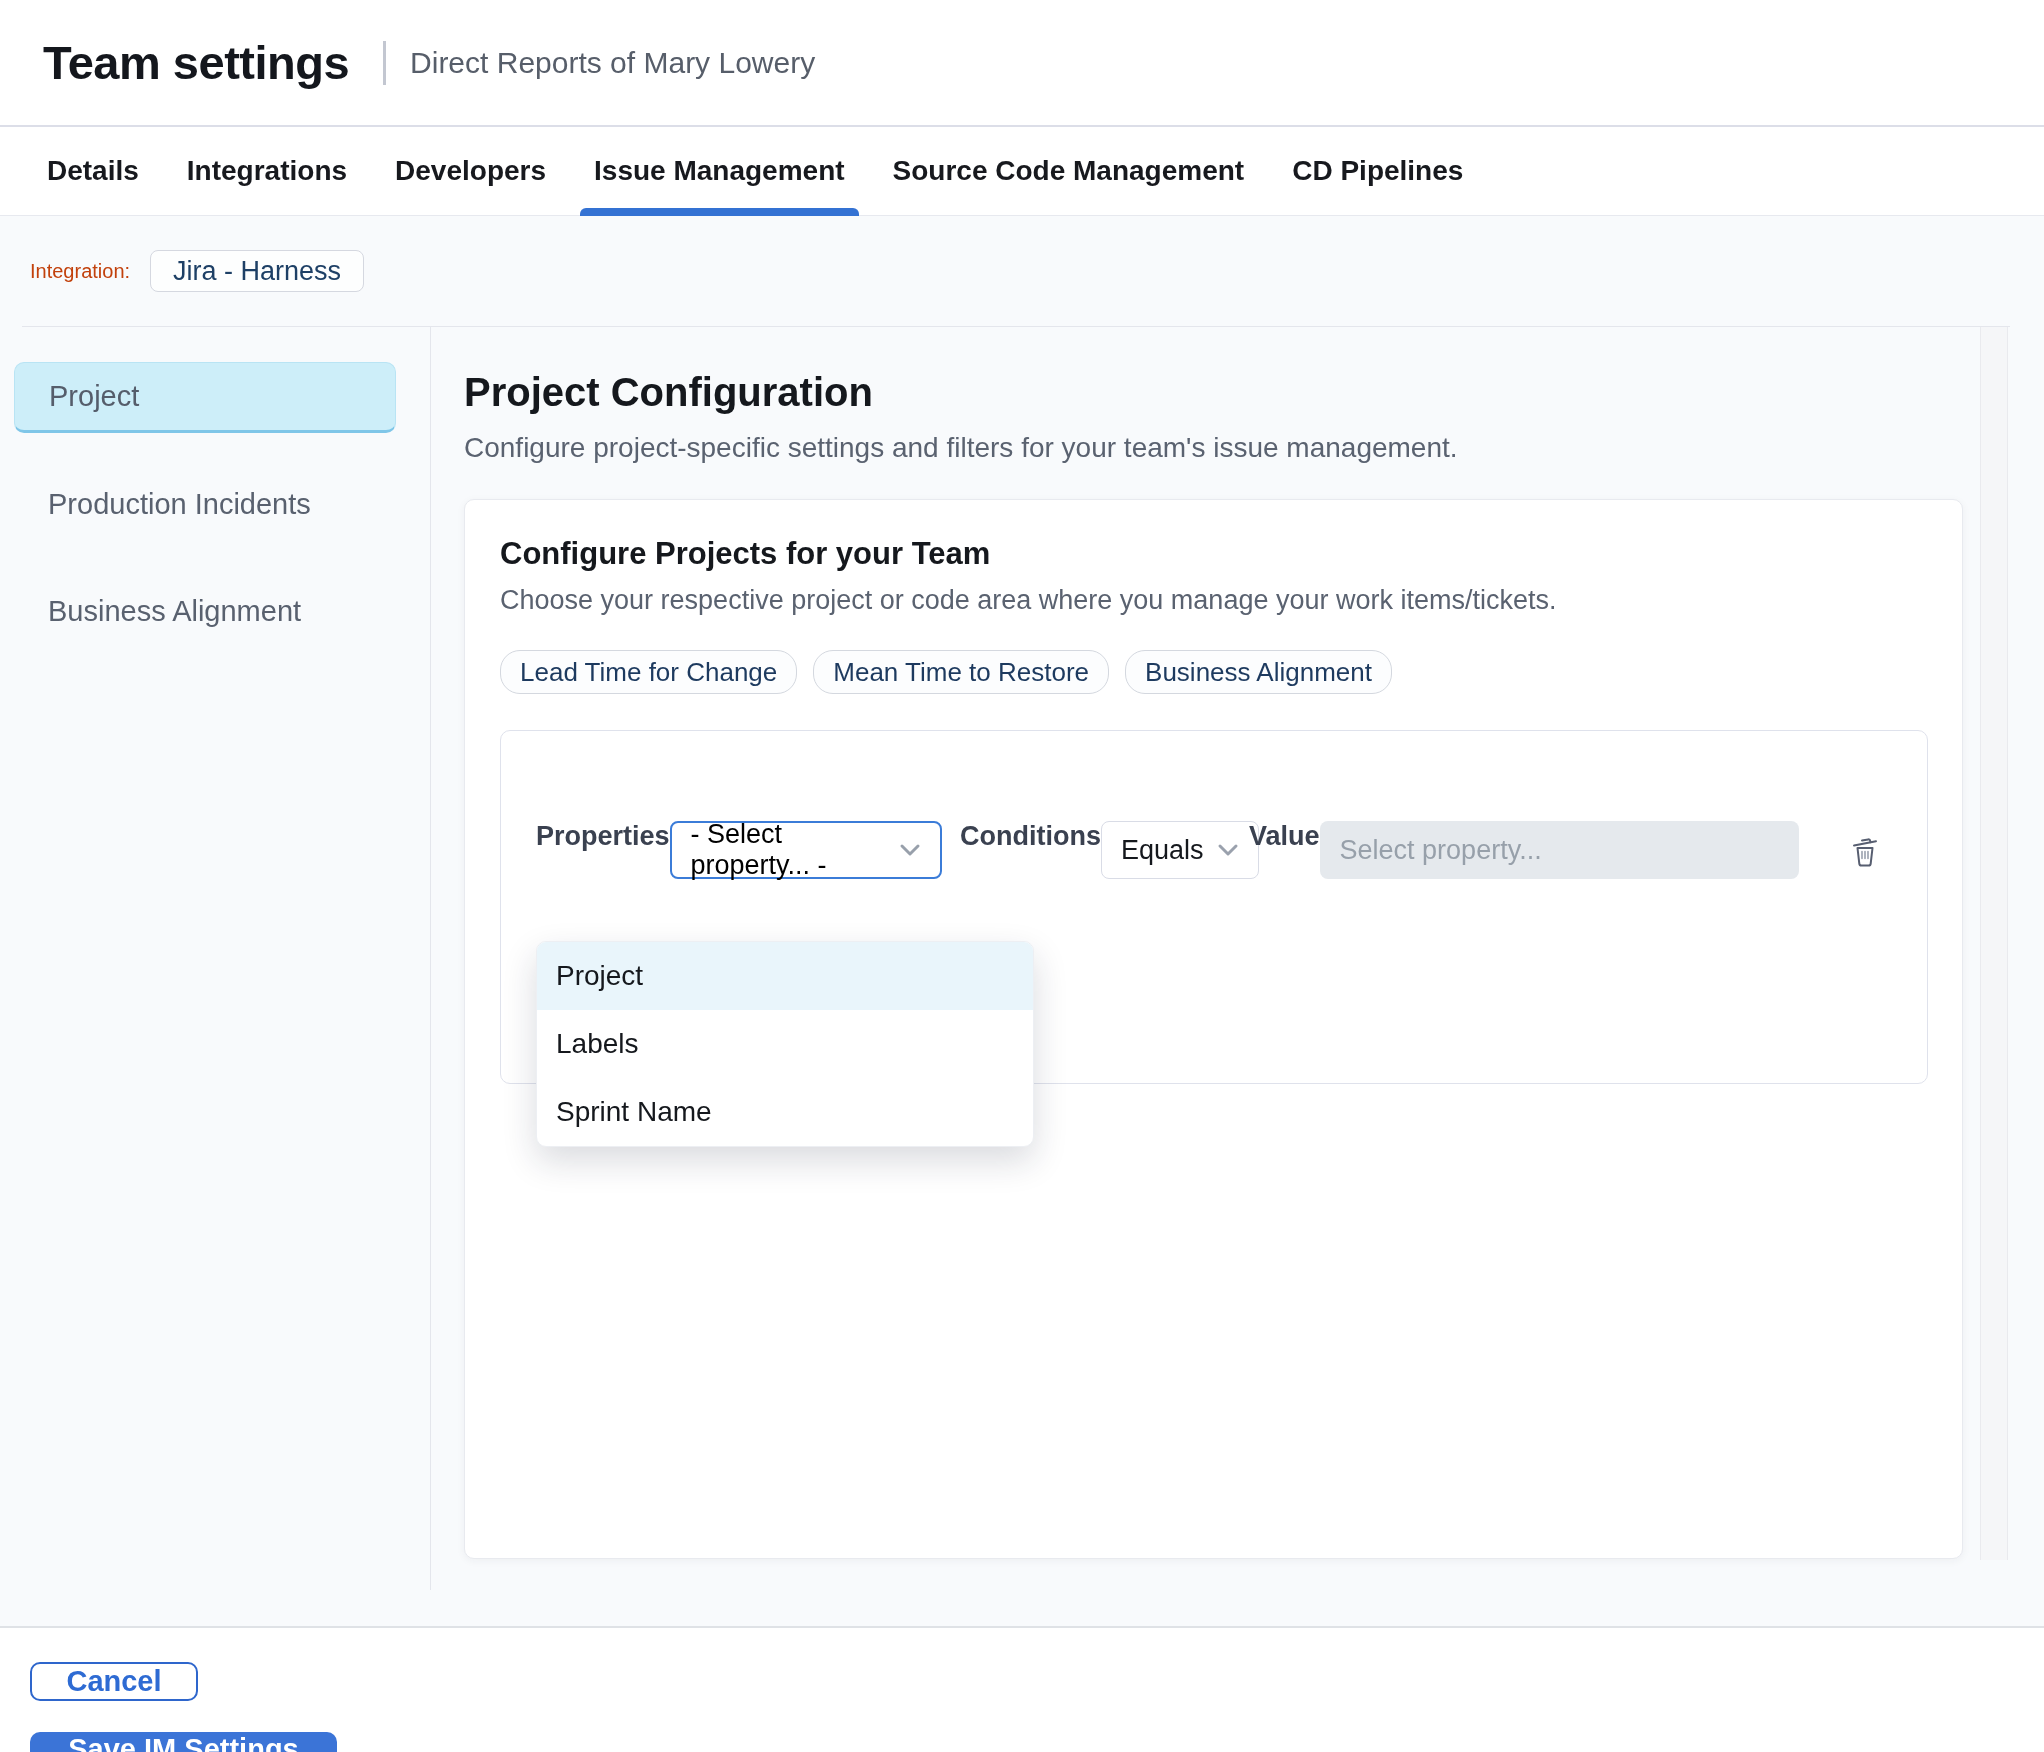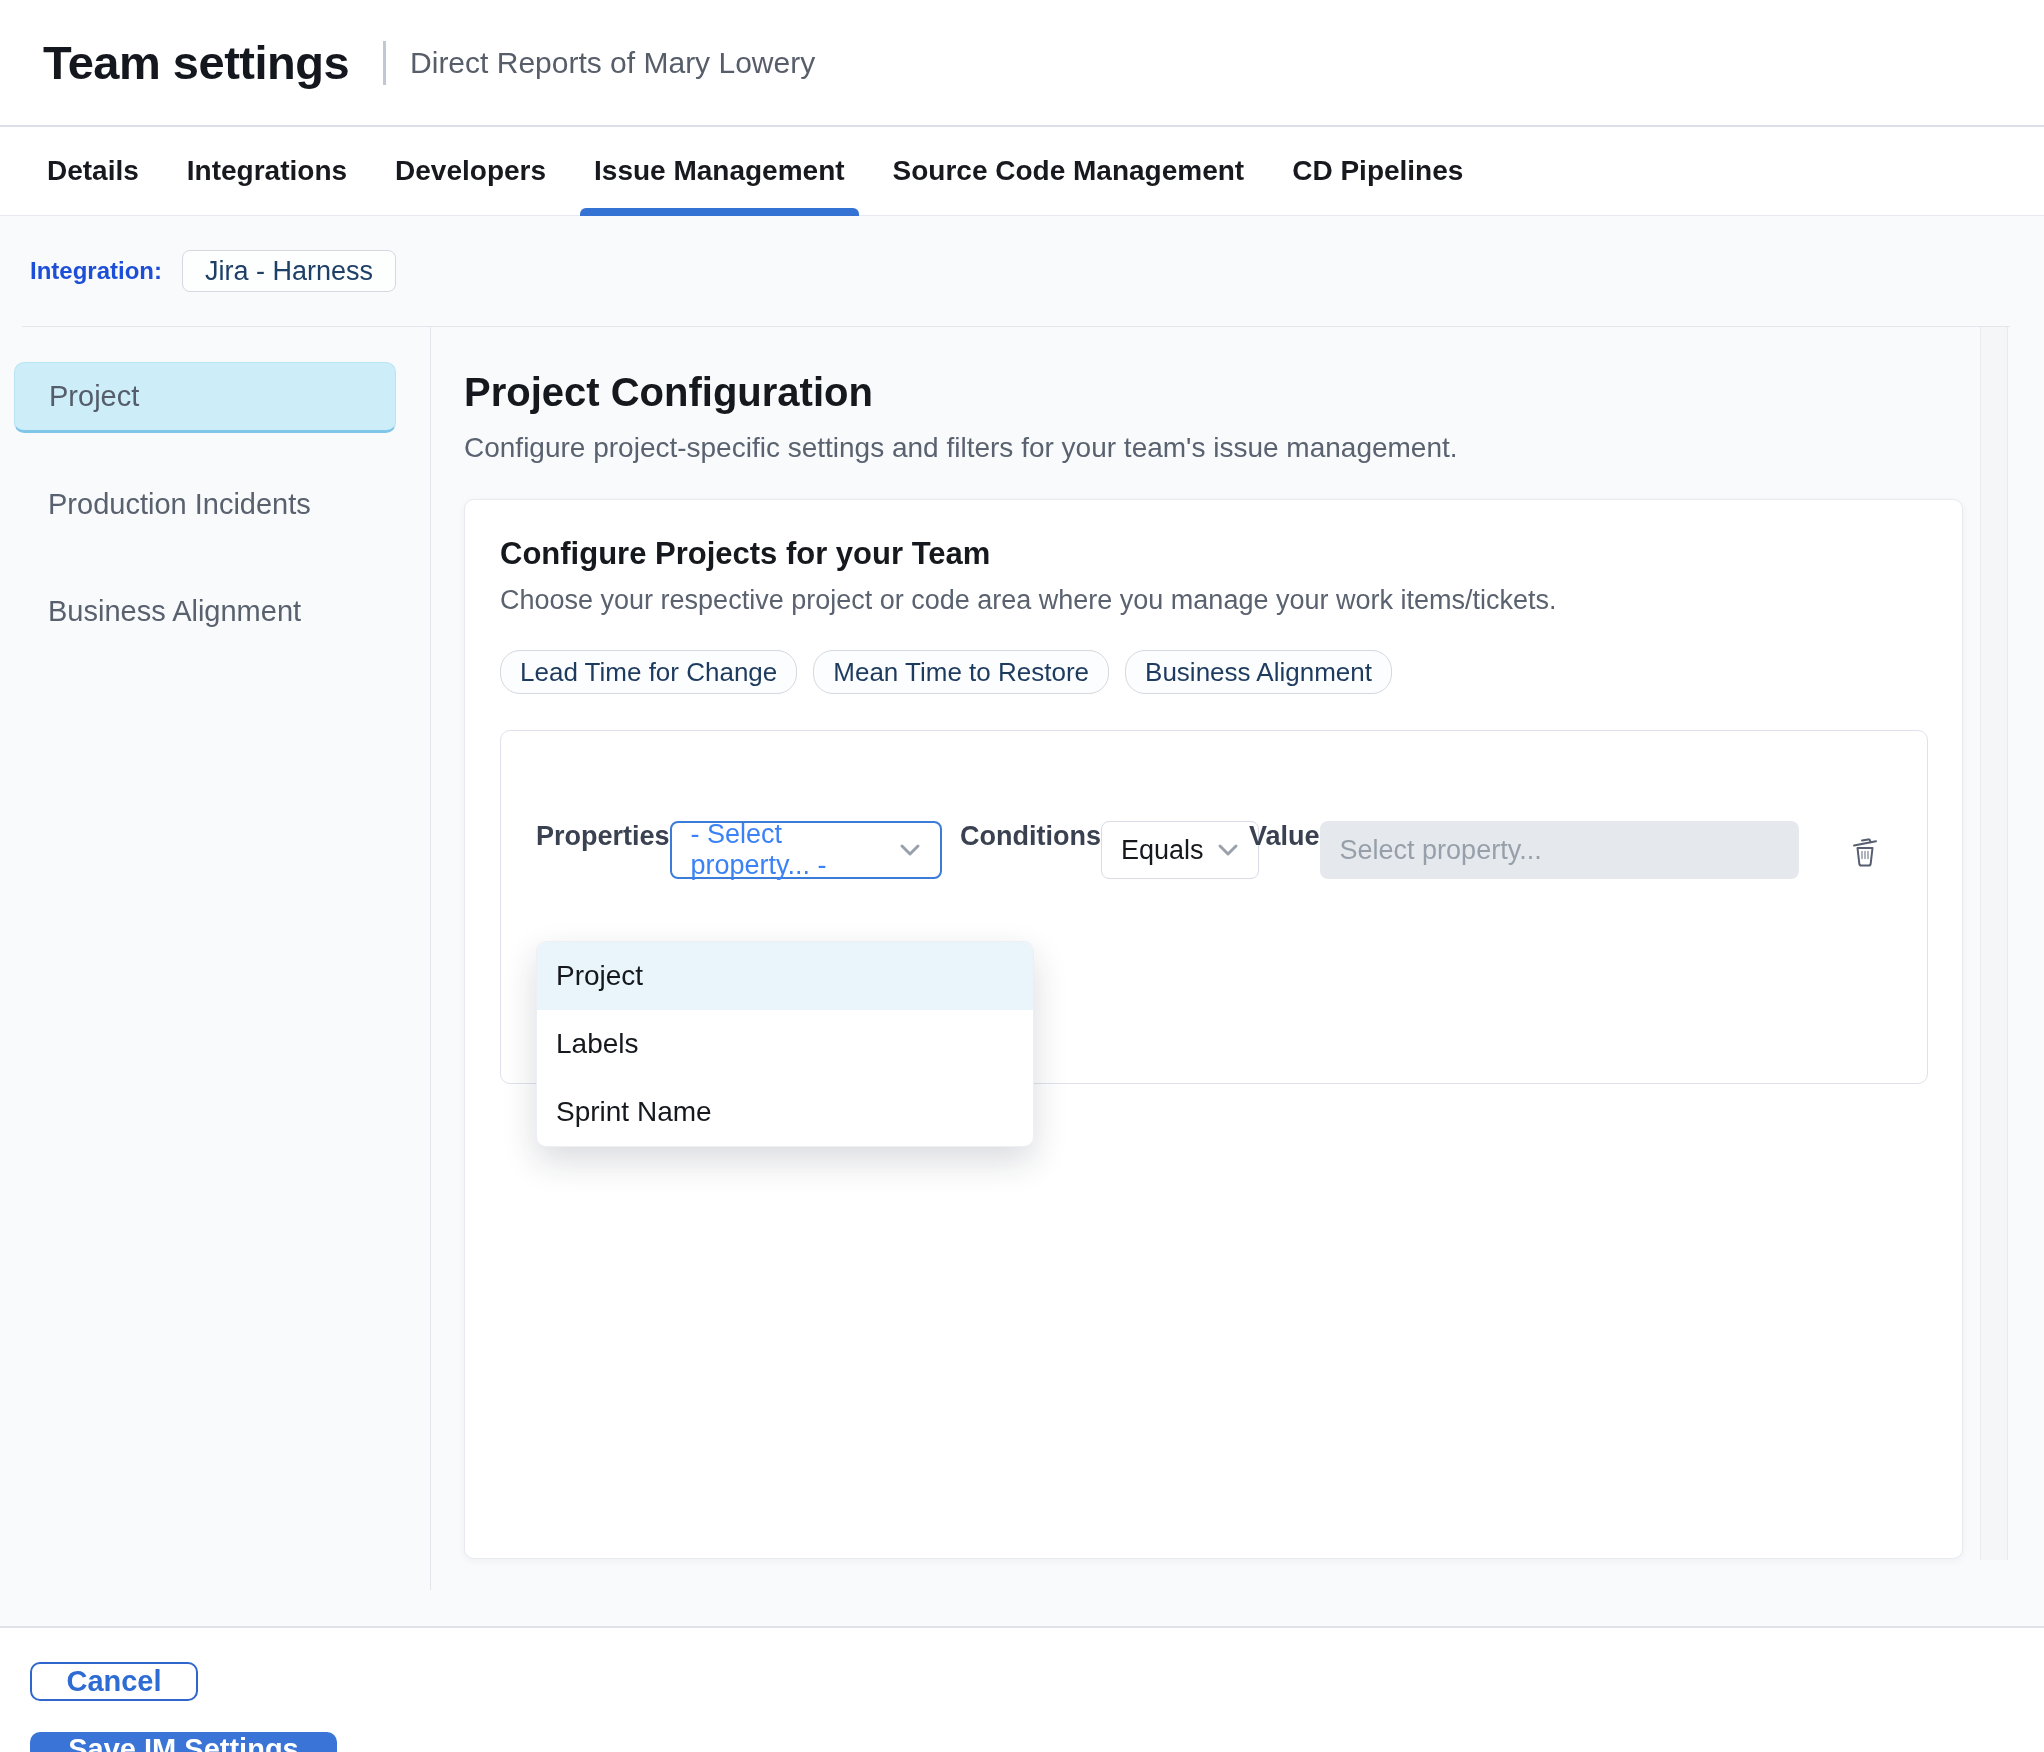--- a/index.html
+++ b/index.html
@@ -30,21 +30,21 @@
     font-size:28px; font-weight:700; color:#17191e; cursor:pointer; white-space:nowrap;
   }
   .tab.active::after {
     content:""; position:absolute; left:0; right:0; bottom:-1px; height:8px;
     background:#3472d3; border-radius:6px 6px 0 0;
   }
 
   
   .page { background:#f8fafc; height:1410px; }
   .integration-row { height:110px; display:flex; align-items:center; padding-left:30px; }
-  .integration-label { font-size:24px; color:#1d4ed8;font-weight:bold; }
+  .integration-label { font-size:20px; color:#c2410c; }
   .integration-chip {
     margin-left:20px; height:42px; padding:0 22px; border:1px solid #d5d8e0; border-radius:8px;
     background:#fdfefe; display:flex; align-items:center;
     font-size:27px; color:#1e4066; font-weight:500; cursor:pointer;
   }
   .hdivider { height:1px; background:#e4e6ec; margin:0 34px 0 22px; }
 
   
   .panes { display:flex; height:1263px; padding-left:6px; position:relative; }
   .sidebar { width:425px; flex:none; border-right:1px solid #e4e6ec; padding:35px 0 0 8px; }
@@ -91,21 +91,21 @@
   .fcol1 { width:406px; position:relative; }
   .fcol2 { width:275px; margin-left:18px; }
   .fcol3 { width:550px; margin-left:14px; }
 
   .selectbox {
     height:58px; border-radius:8px; background:#fff; cursor:pointer;
     display:flex; align-items:center; justify-content:space-between; padding:0 18px 0 19px;
   }
   .selectbox.focused { border:2px solid #3b7cd8; }
   .selectbox.normal  { border:1px solid #d9dce6; }
-  .sel-placeholder { font-size:27px; color:#3b82f6; }
+  .sel-placeholder { font-size:27px; color:#000000; }
   .sel-value { font-size:27px; color:#15181d; }
   .chev { flex:none; margin-left:12px; }
 
   .value-input {
     height:58px; width:100%; border:none; border-radius:8px; background:#e5e9ed;
     padding:0 20px; font-size:27px; color:#15181d; font-family:inherit; outline:none;
   }
   .value-input::placeholder { color:#97a0aa; }
 
   .trash-btn {

